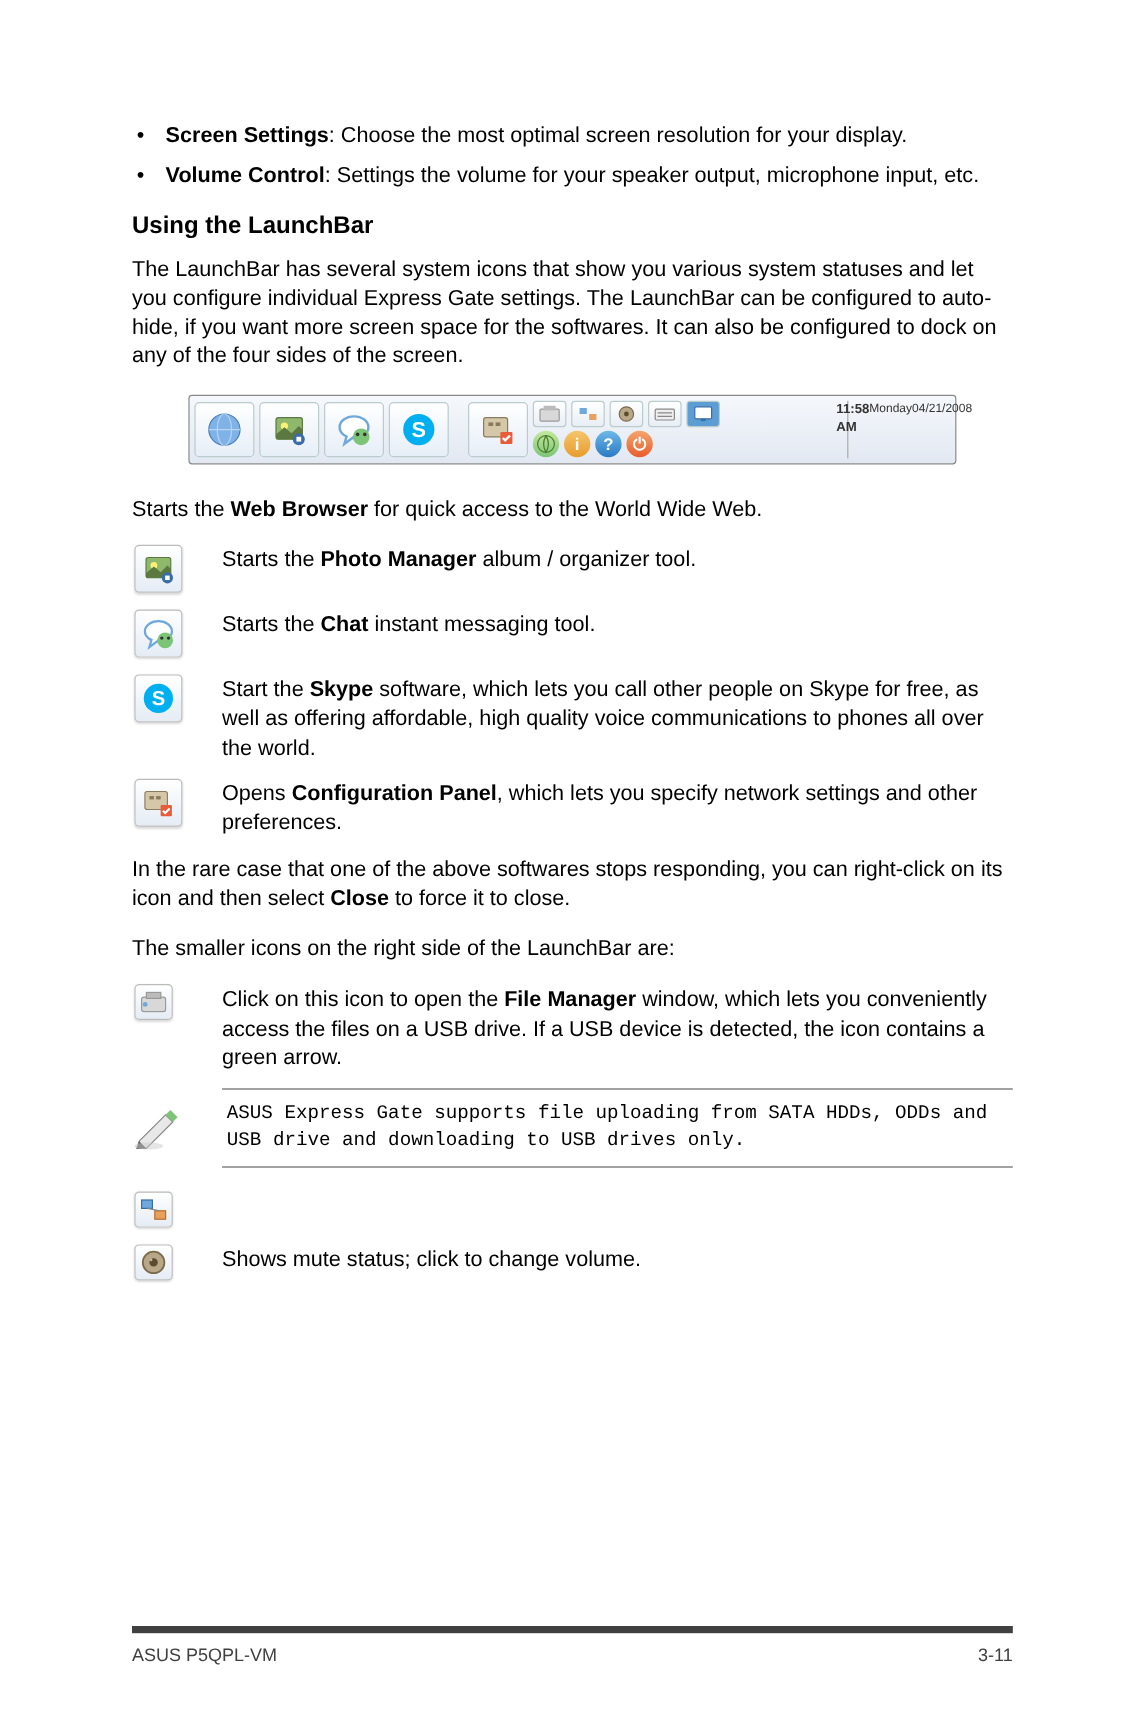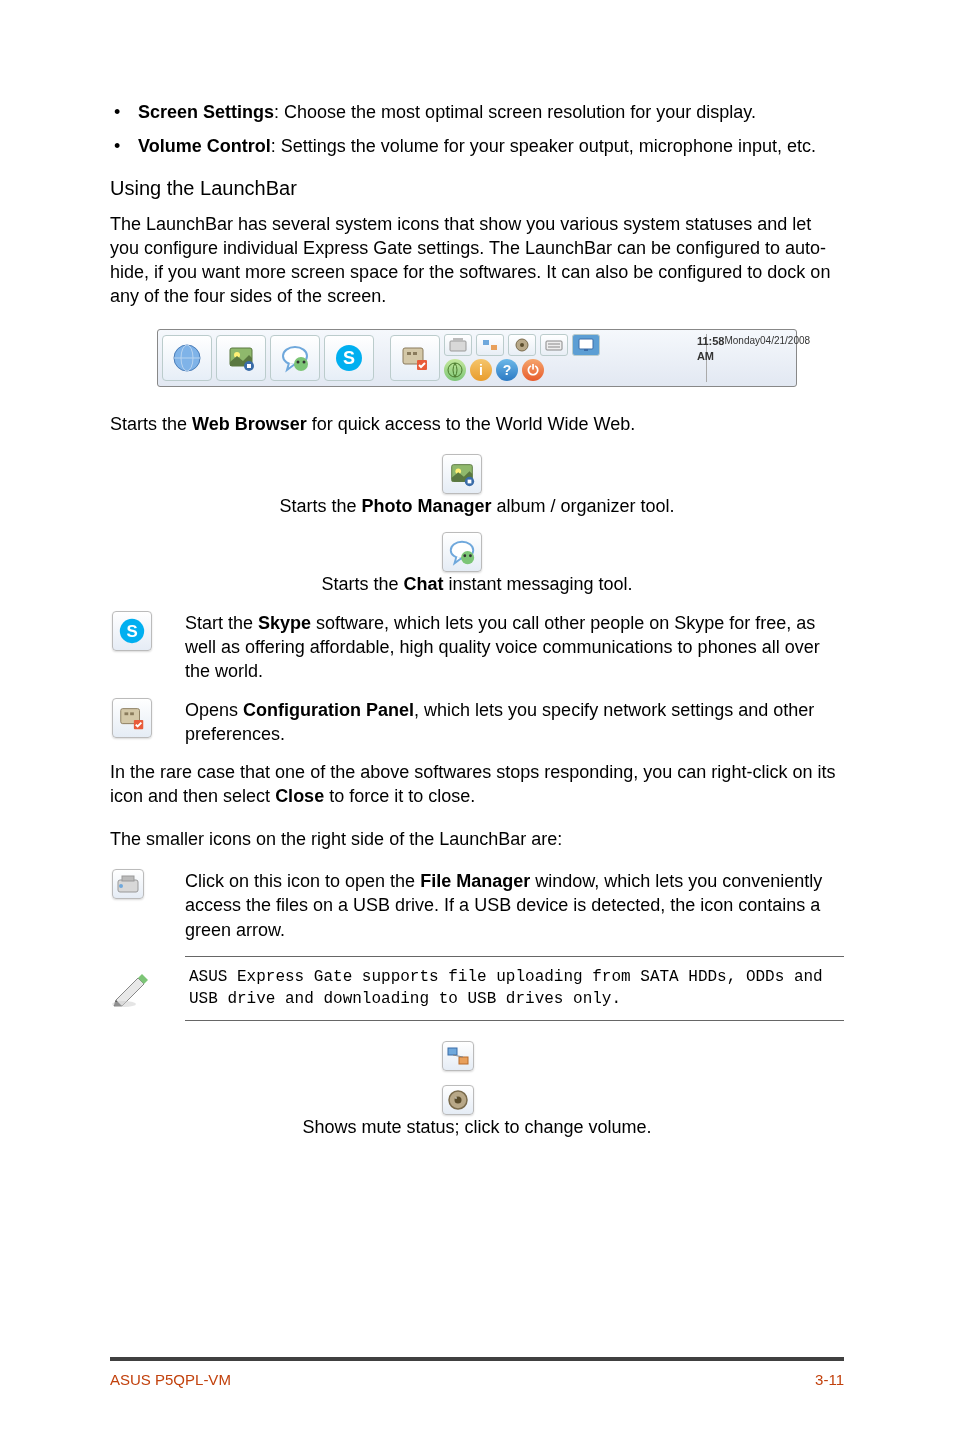--- a/index.html
+++ b/index.html
@@ -28,21 +28,21 @@
     .bullet-dot {
       width: 28px;
       flex-shrink: 0;
       padding-left: 4px;
     }
     .bullet-content {
       flex: 1;
     }
     h2.sub-heading {
       font-size: 20px;
-      font-weight: normal;
+      font-weight: bold;
       margin-bottom: 12px;
     }
     p.paragraph {
       font-size: 18px;
       line-height: 1.35;
       margin-bottom: 18px;
       margin-top: 12px;
     }
     .launchbar-img {
       margin: 20px auto 25px auto;
@@ -118,22 +118,21 @@
     .lb-clock .time {
       font-size: 11px;
       font-weight: bold;
     }
     .icon-row {
       display: flex;
       align-items: flex-start;
       margin-bottom: 14px;
     }
     .icon-row.center {
-      align-items: center;
-      flex-direction: column;
+      align-items: flex-start;
     }
     .icon-cell {
       width: 75px;
       flex-shrink: 0;
       display: flex;
       justify-content: flex-start;
       padding-left: 2px;
     }
     .icon-box {
       width: 40px;
@@ -179,26 +178,26 @@
       padding: 10px 4px;
       font-size: 16px;
       line-height: 1.35;
       font-family: Liberation Mono, monospace;
     }
     .footer {
       position: absolute;
       bottom: 50px;
       left: 110px;
       right: 110px;
-      border-top: 4px solid #404040;
+      border-top: 6px solid #404040;
       padding-top: 10px;
       display: flex;
       justify-content: space-between;
       font-size: 15px;
-      color: #c2410c;
+      color: #404040;
     }
     b { font-weight: bold; }
   </style>
 </head>
 <body>
 
 <div class="bullet-list">
   <div class="bullet-item">
     <div class="bullet-dot">•</div>
     <div class="bullet-content">

